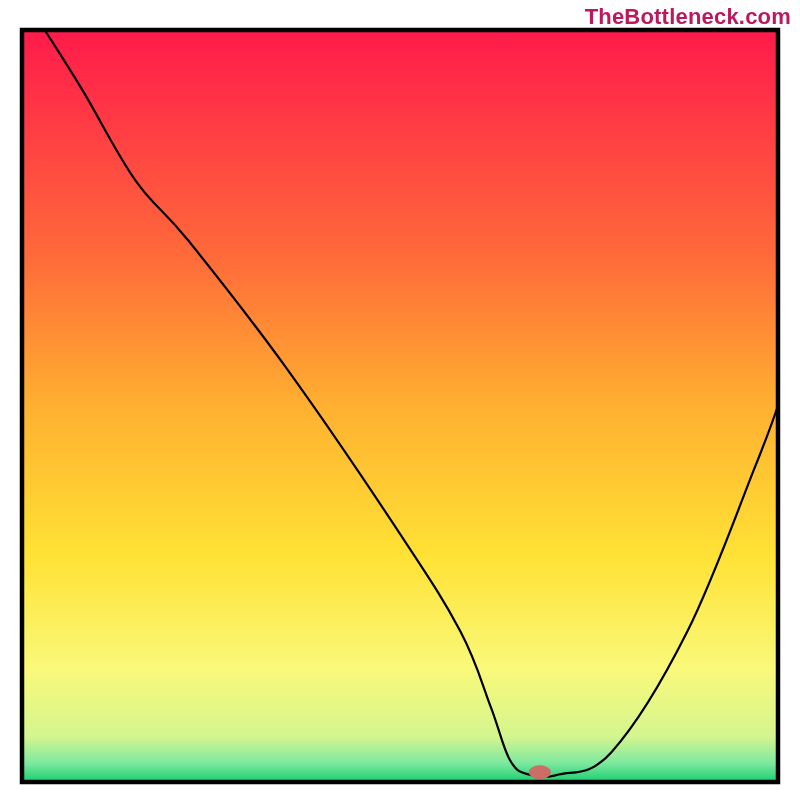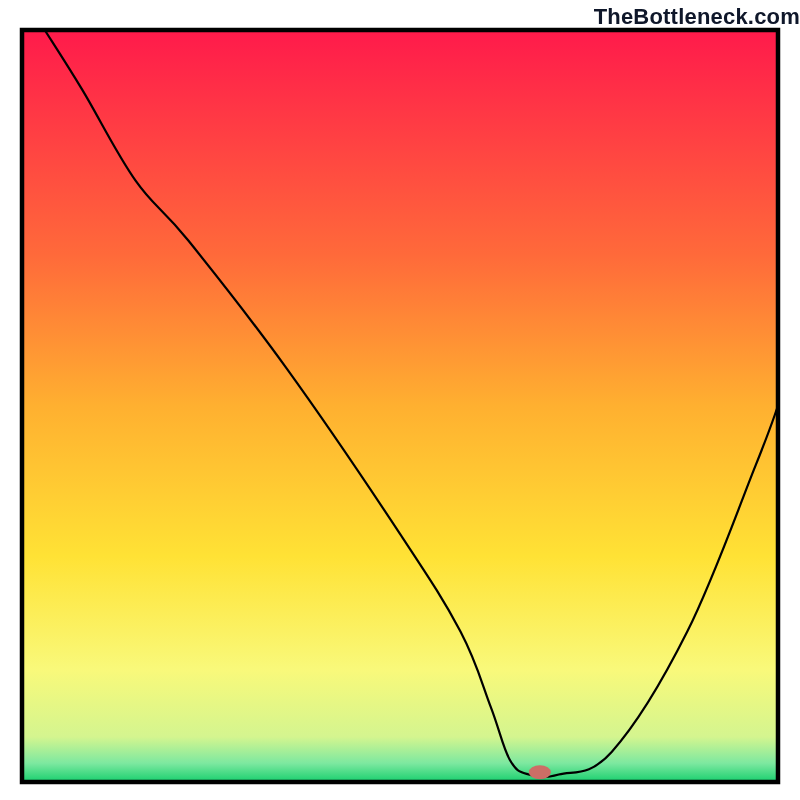--- a/index.html
+++ b/index.html
@@ -15,24 +15,24 @@
     position: relative;
     width: 800px;
     height: 800px;
   }
   svg {
     display: block;
   }
   .watermark {
     position: absolute;
     top: 4px;
-    right: 0;
+    right: 9px;
     font-size: 22px;
     font-weight: 600;
-    color: #0f172a;
+    color: #be185d;
     letter-spacing: 0.2px;
     user-select: none;
   }
 </style>
 </head>
 <body>
 
 <div class="chart-container">
 
   <svg id="chart-svg" width="800" height="800" viewBox="0 0 800 800">

